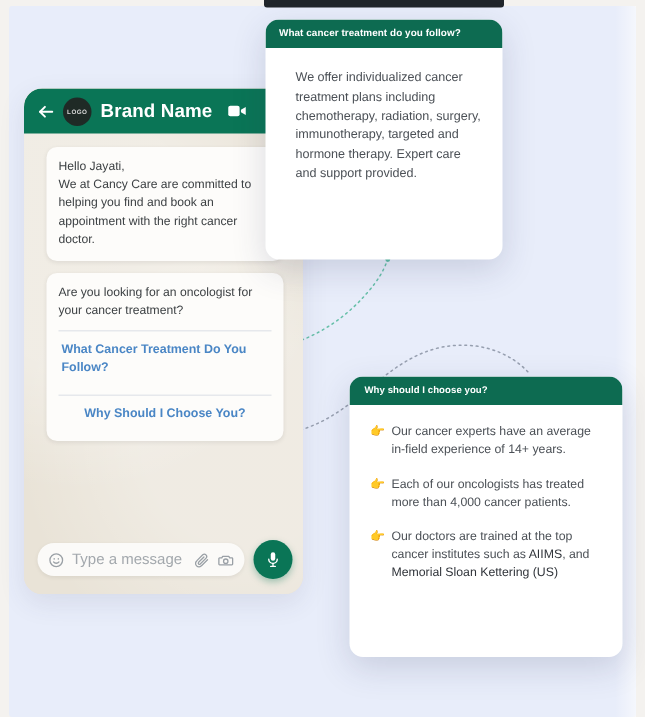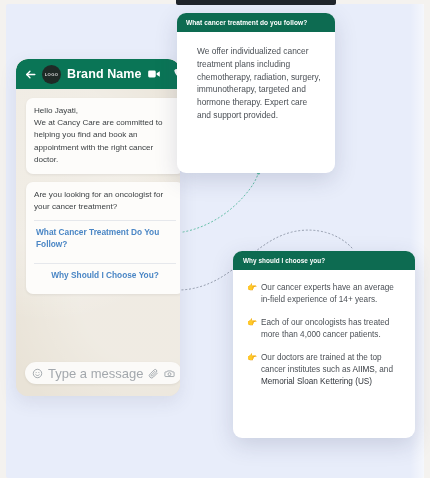--- a/index.html
+++ b/index.html
@@ -22,21 +22,21 @@
   }
 
   
   .top-clip-bar{
     position:absolute;left:176px;top:0;width:160px;height:5px;
     background:#20252b;border-radius:0 0 2px 2px;
   }
 
   
   .chat-panel{
-    position:absolute;left:16px;top:59px;width:164px;height:337px;
+    position:absolute;left:16px;top:59px;width:186px;height:337px;
     background:#e9e2d6;border-radius:12px;overflow:hidden;
     box-shadow:0 6px 18px rgba(60,60,90,.10);
   }
   .chat-bg{
     position:absolute;inset:0;
     background:
       radial-gradient(circle at 20% 30%, rgba(255,255,255,.35) 0 30%, rgba(255,255,255,0) 60%),
       radial-gradient(circle at 80% 70%, rgba(255,255,255,.30) 0 25%, rgba(255,255,255,0) 55%),
       #e9e3d7;
   }
@@ -51,21 +51,21 @@
     display:flex;align-items:center;justify-content:center;
     color:#d8d8d8;font-size:4.2px;letter-spacing:.3px;font-weight:700;
   }
   .brand-name{
     color:#ffffff;font-size:12.5px;font-weight:700;letter-spacing:.1px;
     white-space:nowrap;margin-left:1px;
   }
   .header-icons{margin-left:auto;display:flex;align-items:center;gap:11px;padding-right:4px;}
   .hicon{width:14px;height:14px;color:#fff;display:block;}
 
-  .chat-body{position:relative;padding:9px 9px 0 10px;}
+  .chat-body{position:relative;padding:9px 9px 0 15px;}
   .bubble{
     background:#fdfcfa;border-radius:7px;padding:7px 8px 8px 8px;
     box-shadow:0 1px 3px rgba(0,0,0,.07);
     font-size:8.1px;line-height:12.2px;color:#3c4043;
     width:158px;box-sizing:border-box;
   }
   .bubble p{margin:0;}
   .bubble + .bubble{margin-top:8px;}
   .opt-divider{height:1px;background:#e6e8ec;margin:7px 0 0 0;}
   .opt{
@@ -78,21 +78,21 @@
   .input-row{
     position:absolute;left:9px;bottom:10px;width:170px;
     display:flex;align-items:center;gap:6px;
   }
   .input-pill{
     flex:1;height:22px;background:#fbfaf8;border-radius:12px;
     display:flex;align-items:center;padding:0 7px;gap:5px;
     box-shadow:0 1px 3px rgba(0,0,0,.07);
   }
   .pill-icon{width:11px;height:11px;color:#9aa0a6;flex:none;display:block;}
-  .pill-placeholder{font-size:13px;color:#a3a8ad;flex:1;white-space:nowrap;}
+  .pill-placeholder{font-size:10px;color:#a3a8ad;flex:1;white-space:nowrap;}
   .mic-btn{
     width:26px;height:26px;border-radius:50%;background:#0a7556;flex:none;
     display:flex;align-items:center;justify-content:center;
     box-shadow:0 2px 5px rgba(10,117,86,.35);
   }
   .mic-btn svg{width:12px;height:12px;color:#fff;}
 
   
   .card{
     position:absolute;background:#ffffff;border-radius:9px;overflow:hidden;

